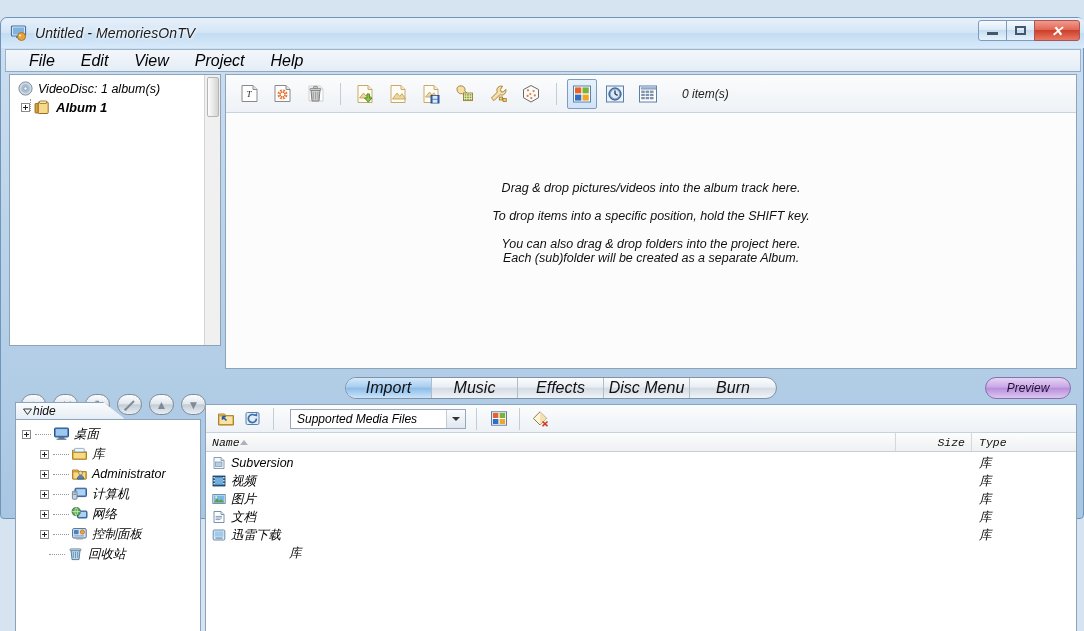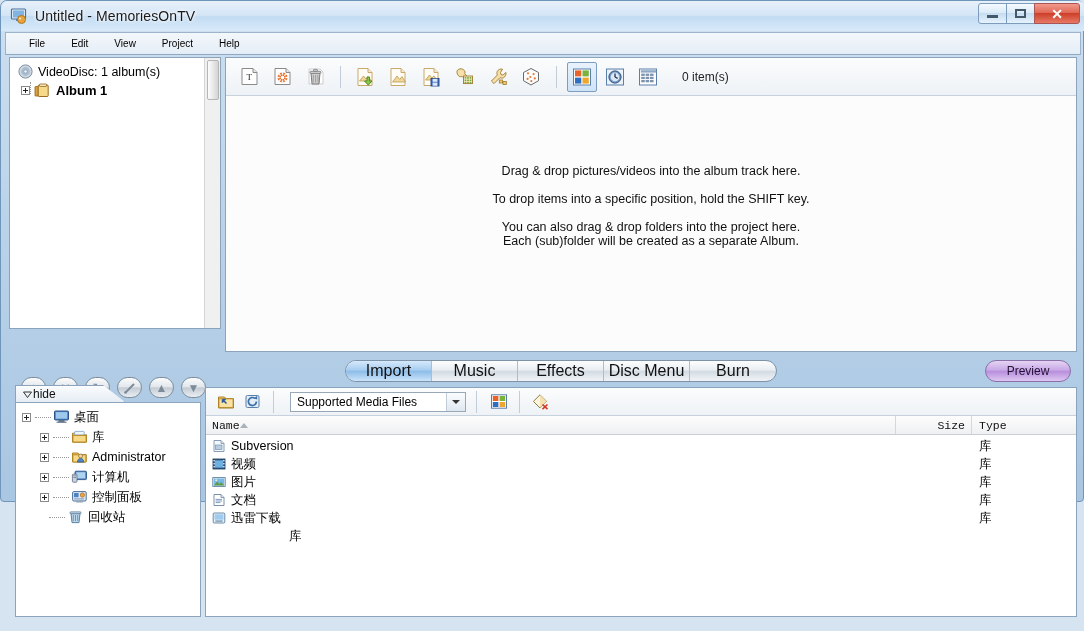--- a/index.html
+++ b/index.html
@@ -10,26 +10,27 @@
     font-family: "Liberation Sans", sans-serif;
     font-size: 12px;
   }
   body {
     background: #d6e3f0;
   }
 
   
   #window {
     position: absolute;
-    left: 0; top: 0;
+    left: 0; top: 17px;
     width: 1084px; height: 502px;
     background: linear-gradient(to bottom, #cfe0f1 0%, #bcd4ea 40%, #a9c6e2 100%);
     border: 1px solid #6f95bb;
     border-radius: 7px 7px 4px 4px;
     padding: 5px 4px 4px 4px;
+    font-style: italic;
   }
 
   
   #titlebar {
     position: absolute;
     left: 0; top: 0;
     width: 1084px; height: 30px;
     border-radius: 7px 7px 0 0;
     background: linear-gradient(to bottom, #e8f1fa 0%, #d3e5f6 48%, #c3dcf2 52%, #d8eafa 100%);
     display: flex;
@@ -80,21 +81,21 @@
     width: 1076px; height: 23px;
     background: linear-gradient(to bottom, #f3f7fb 0%, #e4edf6 100%);
     border: 1px solid #9bb4cc;
     border-bottom: 1px solid #8fa9c2;
     display: flex;
     align-items: center;
     padding-left: 10px;
   }
   .menu-item {
     padding: 2px 13px;
-    font-size: 10px;
+    font-size: 16px;
     color: #000;
     cursor: default;
   }
 
   
   #content {
     position: absolute;
     left: 4px; top: 54px;
     width: 1076px; height: 573px;
   }
@@ -767,20 +768,34 @@
               <rect x="4" y="2.2" width="11.5" height="8.4" rx="1" fill="#4a82c4" stroke="#2d5488" stroke-width="0.9"></rect>
               <rect x="5.2" y="3.2" width="9.1" height="6.2" fill="#aed3f1"></rect>
               <rect x="1.4" y="5.2" width="4.6" height="8" rx="0.8" fill="#c9d4e0" stroke="#6d7d8f" stroke-width="0.9"></rect>
               <rect x="2.3" y="6.4" width="2.8" height="0.9" fill="#7b8b9c"></rect>
               <rect x="2.3" y="8" width="2.8" height="0.9" fill="#7b8b9c"></rect>
             </svg>
           </span>
           <span>计算机</span>
         </div>
 
+        <div class="fs-row">
+          <span class="fs-indent"></span>
+          <span class="expander" style="margin-left:2px;"></span>
+          <span class="fs-dots"></span>
+          <span class="fs-icon">
+            <svg width="17" height="15" viewBox="0 0 17 15" class="ic">
+              <rect x="6.5" y="5" width="9.5" height="7" rx="1" fill="#4a82c4" stroke="#2d5488" stroke-width="0.9"></rect>
+              <rect x="7.5" y="5.9" width="7.5" height="5" fill="#aed3f1"></rect>
+              <circle cx="5.2" cy="5.6" r="4.1" fill="#58a84e" stroke="#2f6b27" stroke-width="0.8"></circle>
+              <path d="M1.1 5.6h8.2M5.2 1.5c1.7 1.9 1.7 6.3 0 8.2M5.2 1.5c-1.7 1.9-1.7 6.3 0 8.2" fill="none" stroke="#dff3dc" stroke-width="0.7"></path>
+            </svg>
+          </span>
+          <span>网络</span>
+        </div>
 
         <div class="fs-row">
           <span class="fs-indent"></span>
           <span class="expander" style="margin-left:2px;"></span>
           <span class="fs-dots"></span>
           <span class="fs-icon">
             <svg width="17" height="15" viewBox="0 0 17 15" class="ic">
               <rect x="1.6" y="2.6" width="13.6" height="9.4" rx="1.2" fill="#dbe7f4" stroke="#4c6e95" stroke-width="1"></rect>
               <rect x="3" y="4" width="4.6" height="4.2" rx="0.6" fill="#4a82c4"></rect>
               <circle cx="11.4" cy="6.1" r="2.1" fill="#f5a43c" stroke="#a86a16" stroke-width="0.7"></circle>

